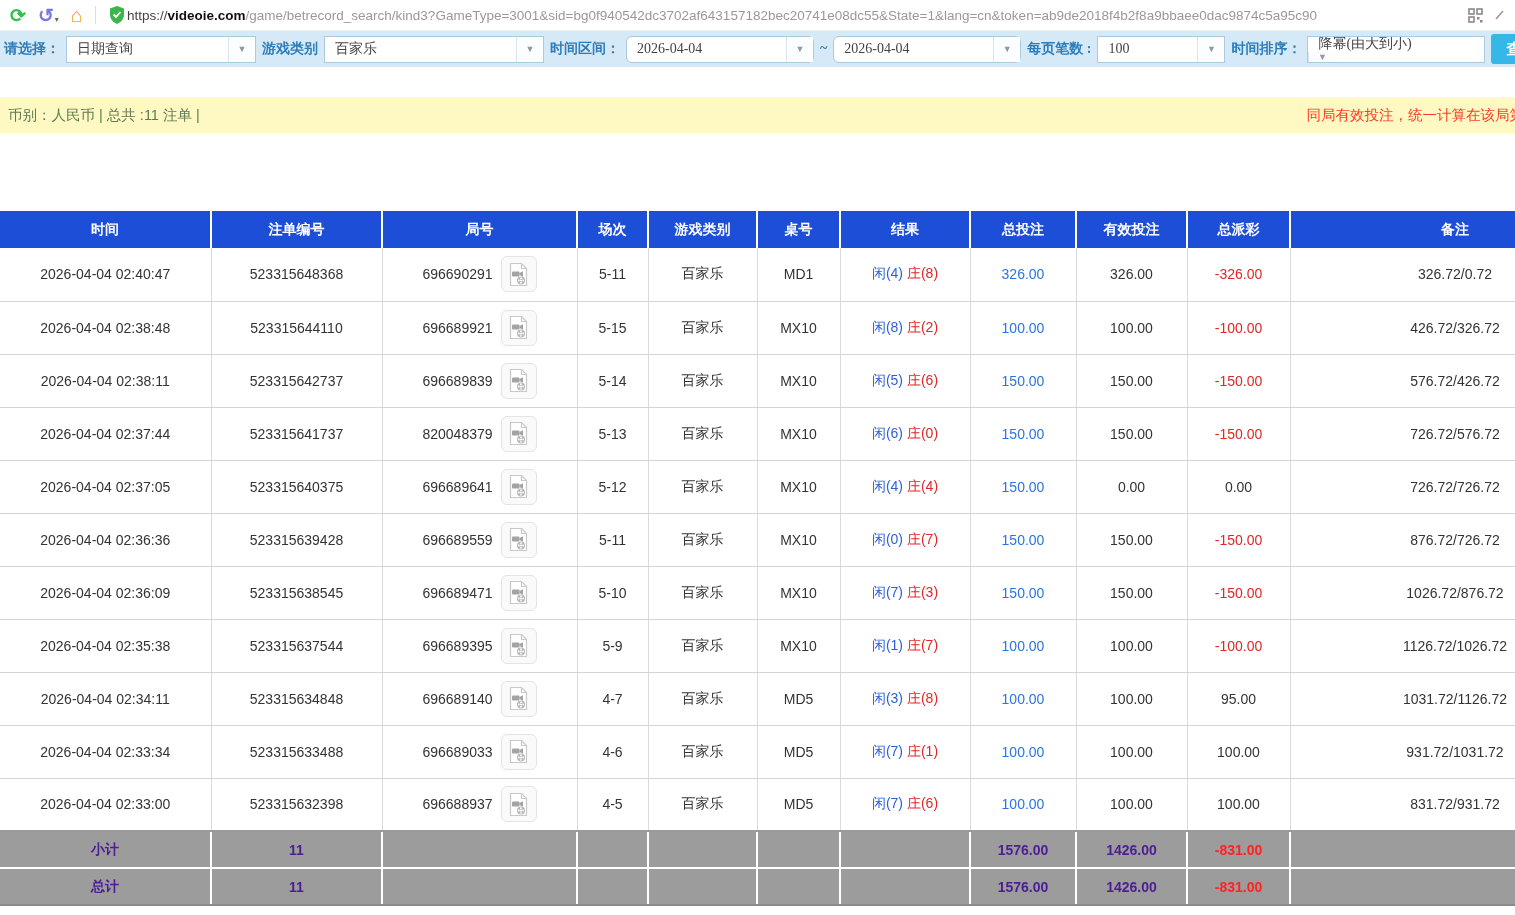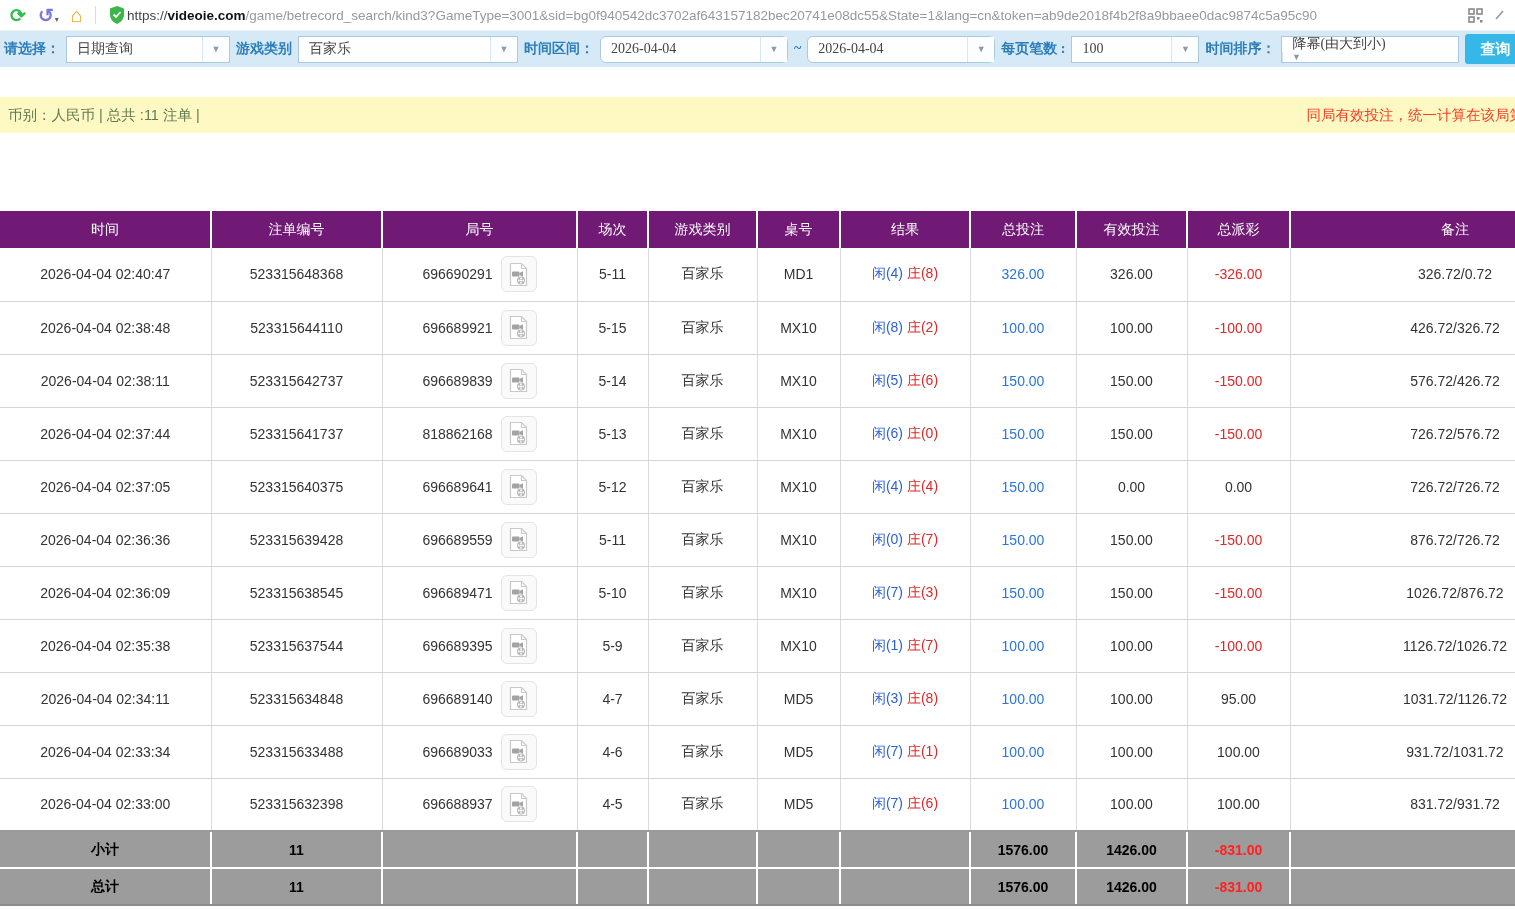--- a/index.html
+++ b/index.html
@@ -23,53 +23,53 @@
   .qr-ico, .edge-ico { flex:none; }
 
   
   .filter-bar { height:36px; background:#d5eaf6; display:flex; align-items:center;
     padding:0 4px; gap:6px; white-space:nowrap; overflow:hidden;font-family:Liberation Serif, serif; }
   .flabel { color:#2d7dbb; font-weight:bold; font-size:14px; flex:none; }
   .combo { display:flex; height:27px; background:#fff; border:1px solid #a9cadf; flex:none; cursor:pointer; }
   .combo .val { padding:0 10px; font-size:14px; color:#444; display:flex; align-items:center; flex:1; overflow:hidden; }
   .combo .caret { width:27px; border-left:1px solid #d9e7f1; display:flex; align-items:center;
     justify-content:center; color:#8b9aa6; font-size:9px; background:#fcfdfe; flex:none; }
-  .c-select { width:164px; } .c-game { width:220px; } .c-date { width:188px;border-radius:6px; }
+  .c-select { width:190px; } .c-game { width:220px; } .c-date { width:188px;border-radius:6px; }
   .c-size { width:128px; } .c-sort { width:178px;flex-direction:column; }
   .tilde { color:#2d7dbb; font-weight:bold; font-size:14px; }
   .search-btn { flex:none; width:60px; height:30px; background:#35b8e8; color:#fff; border:none;
     border-radius:3px; font-size:15px; font-weight:bold; font-family:inherit; cursor:pointer; }
 
   .spacer-a { height:30px; background:#fff; }
   .spacer-b { height:78px; background:#fff; }
 
   
   .summary-bar { position:relative; height:36px; background:#fef9c3; overflow:hidden; }
   .summary-left { position:absolute; left:8px; top:0; height:36px; display:flex; align-items:center;
     color:#5f7a52; font-size:14.5px; }
   .summary-right { position:absolute; right:-9px; top:0; height:36px; display:flex; align-items:center;
     color:#ff3a23; font-size:14.5px; white-space:nowrap; }
 
   
   .table-wrap { width:1515px; overflow:hidden; }
   table { width:1620px; border-collapse:collapse; table-layout:fixed; font-size:14px; }
-  thead th { background:#701a75; color:#fff; font-weight:normal; height:37px;
+  thead th { background:#1d4ed8; color:#fff; font-weight:bold; height:37px;
     border-right:2px solid #fff; text-align:center;margin-top:36px; }
   tbody td { height:53px; background:#fff; text-align:center; color:#333;
     border-right:1px solid #dadada; border-bottom:1px solid #d4d4d4; overflow:hidden; }
   tbody tr:last-child td { border-bottom:2px solid #9a9a9a; }
   .round-cell { white-space:nowrap; }
   .round-cell .round-no { vertical-align:middle; }
   .video-btn { display:inline-flex; align-items:center; justify-content:center; width:36px; height:36px;
     background:#fafafa; border:1px solid #e4e4e4; border-radius:6px; margin-left:8px;
     vertical-align:middle; cursor:pointer; }
   .player { color:#2b5fd9; } .banker { color:#e02626; }
   td.blue { color:#2b74e2; }
   td.neg { color:#e02626; }
-  tfoot td { height:37px; background:#9c9c9c; color:#000000; font-weight:bold; text-align:center;
+  tfoot td { height:37px; background:#9c9c9c; color:#4c1d95; font-weight:bold; text-align:center;
     border-right:2px solid #fff; border-bottom:2px solid #fff; }
   tfoot tr:last-child td { border-bottom:2px solid #8b8b8b; }
   tfoot td.neg { color:#ff2222; }
 </style>
 </head>
 <body>
 
 <div class="browser-bar">
   <span class="tb-ico reload">⟳</span>
   <span class="undo-wrap">
@@ -247,21 +247,21 @@
           <td>MX10</td>
           <td><span class="player">闲(5)</span> <span class="banker">庄(6)</span></td>
           <td class="blue">150.00</td>
           <td>150.00</td>
           <td class="neg">-150.00</td>
           <td>576.72/426.72</td>
         </tr>
         <tr>
           <td>2026-04-04 02:37:44</td>
           <td>523315641737</td>
-          <td class="round-cell"><span class="round-no">818862168</span><button class="video-btn">
+          <td class="round-cell"><span class="round-no">820048379</span><button class="video-btn">
               <svg width="23" height="25" viewBox="0 0 23 25">
                 <path d="M3.5 1.5h11l5 5v17h-16z" fill="#fff" stroke="#c9c9c9" stroke-width="1.2"></path>
                 <path d="M14.5 1.5v5h5" fill="none" stroke="#c9c9c9" stroke-width="1.2"></path>
                 <rect x="5" y="9.5" width="7.5" height="5" rx="1" fill="#a3a3a3"></rect>
                 <path d="M12.5 11l3.5-1.8v5.6L12.5 13z" fill="#a3a3a3"></path>
                 <circle cx="14" cy="18.5" r="4" fill="#b8b8b8"></circle>
                 <circle cx="14" cy="18.5" r="1.1" fill="#fff"></circle>
                 <circle cx="14" cy="16.2" r="0.9" fill="#fff"></circle>
                 <circle cx="16.2" cy="18.5" r="0.9" fill="#fff"></circle>
                 <circle cx="14" cy="20.8" r="0.9" fill="#fff"></circle>

